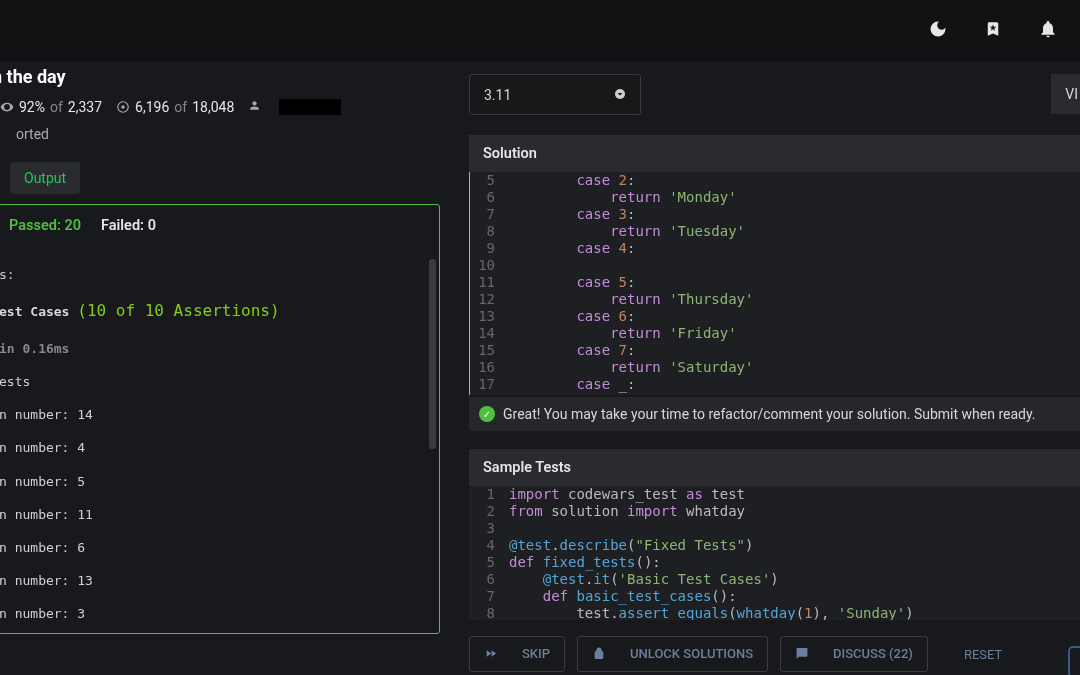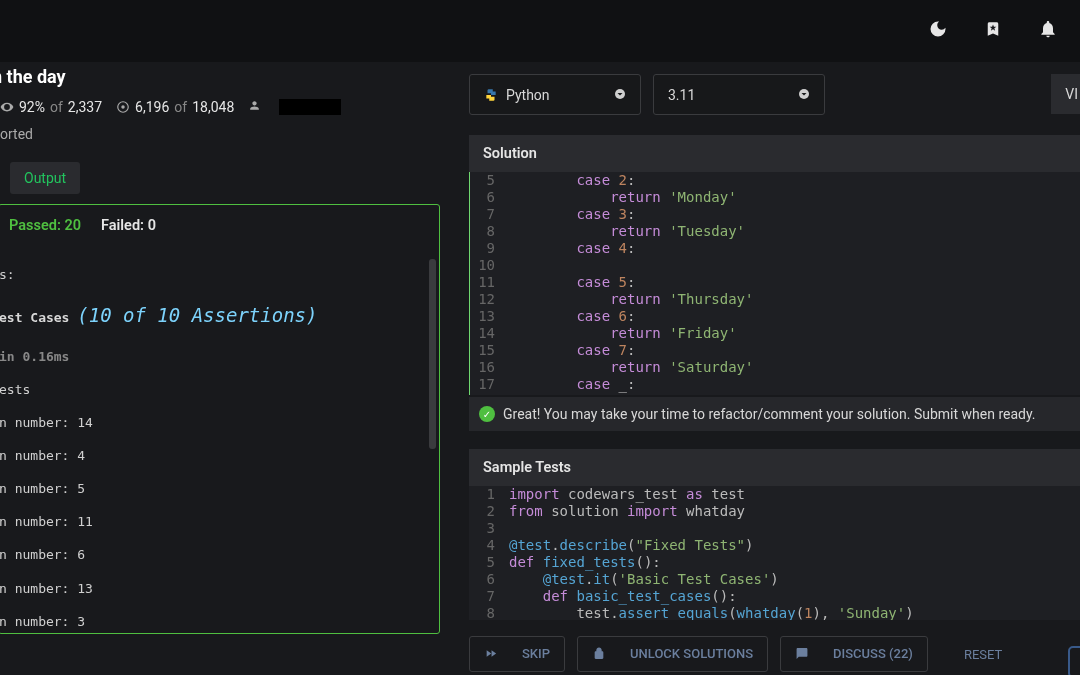--- a/index.html
+++ b/index.html
@@ -38,21 +38,21 @@
       display:flex;
       align-items:center;
       gap:14px;
       padding:10px 0 4px 0;
     }
     .stat-item { display:flex; align-items:center; gap:5px; font-size:14px; }
     .stat-item .value { color:#e6e6e6; }
     .stat-item .of { color:#888; }
     .stat-item svg { fill:#aaa; width:14px; height:14px; }
     .avatar { width:62px; height:16px; background:#000; margin-left:4px; }
-    .sorted-text { font-size:14px; color:#aaa; padding:6px 0; }
+    .sorted-text { font-size:14px; color:#aaa; padding:6px 16px; }
     .output-btn {
       display:inline-block;
       background:#2a2b2f;
       color:#22c55e;
       padding:8px 14px;
       border-radius:3px;
       font-size:14px;
       margin:14px 0 0 10px;
       cursor:pointer;
     }
@@ -76,21 +76,21 @@
     .passed-text { color:#4fbf40; font-weight:600; }
     .failed-text { color:#e6e6e6; font-weight:600; }
     .results-body {
       padding:14px 0 0 0;
       font-family:"SF Mono",Monaco,Consolas,monospace;
       font-size:13px;
       line-height:2.55;
       color:#d0d0d0;
     }
     .results-body .section-title { color:#d8d8d8; font-weight:600; }
-    .results-body .assertion-count { color:#7dd3fc; font-weight:400; font-size:19px;font-style:italic; }
+    .results-body .assertion-count { color:#84cc16; font-weight:400; font-size:16px; }
     .results-body .timing { color:#888; font-weight:600; }
     .scrollbar-track { position:absolute; right:2px; top:30px; width:9px; height:390px; background:transparent; }
     .scrollbar-thumb { position:absolute; width:7px; height:190px; background:#3a3b3e; border-radius:3px; top:24px; left:1px; }
 
     .right-column {
       flex:1;
       padding-left:20px;
       padding-top:12px;
       position:relative;
     }
@@ -279,33 +279,20 @@
           <div>n number: 3</div>
         </div>
       <div class="scrollbar-track">
         <div class="scrollbar-thumb"></div>
       </div>
     </div>
   </div>
 
   <div class="right-column">
     <div class="selector-row">
-      <div class="selector">
-        <span class="selector-label">
-          <svg class="py-icon" viewBox="0 0 24 24">
-              <path fill="#3776ab" d="M9 2h6v4h5v6h-8V9H6V4c0-1 1-2 3-2z"></path>
-              <path fill="#ffd43b" d="M15 22H9v-4H4v-6h8v3h6v5c0 1-1 2-3 2z"></path>
-            </svg>
-          <span>Python</span>
-        </span>
-        <span class="chev"><svg viewBox="0 0 24 24">
-              <circle cx="12" cy="12" r="10" fill="#cfcfcf"></circle>
-              <path fill="#17181a" d="M7 10l5 5 5-5z"></path>
-            </svg></span>
-      </div>
       <div class="selector">
         <span class="selector-label">
           <span>3.11</span>
         </span>
         <span class="chev"><svg viewBox="0 0 24 24">
               <circle cx="12" cy="12" r="10" fill="#cfcfcf"></circle>
               <path fill="#17181a" d="M7 10l5 5 5-5z"></path>
             </svg></span>
       </div>
       <div class="vi-btn">VI</div>

